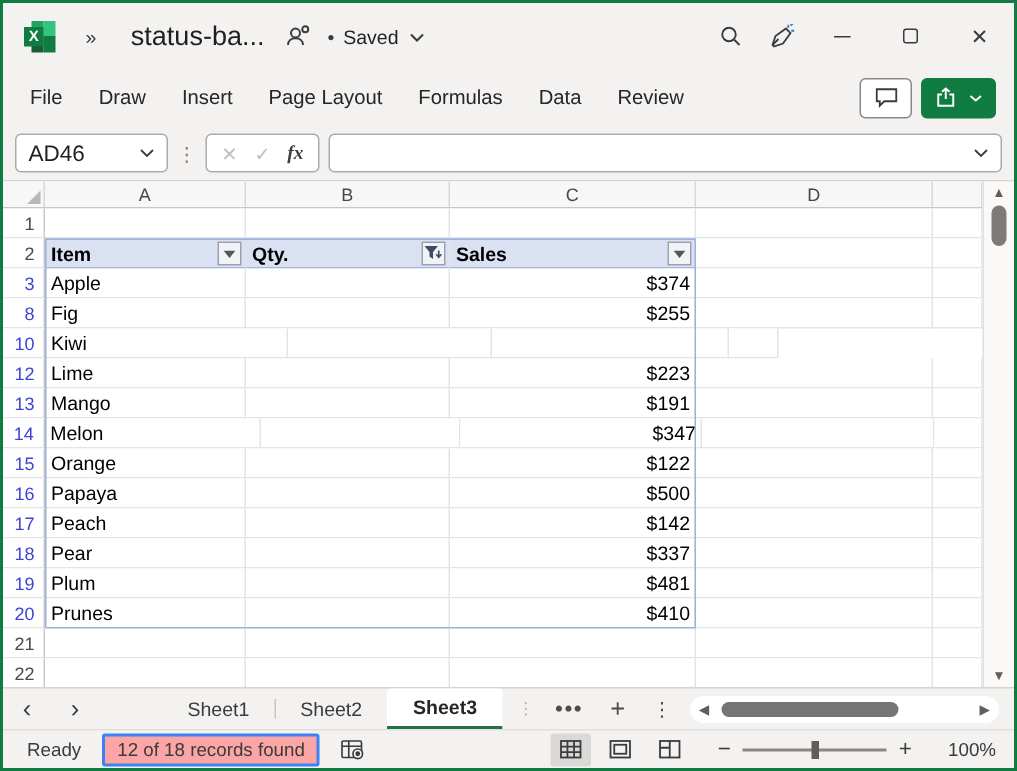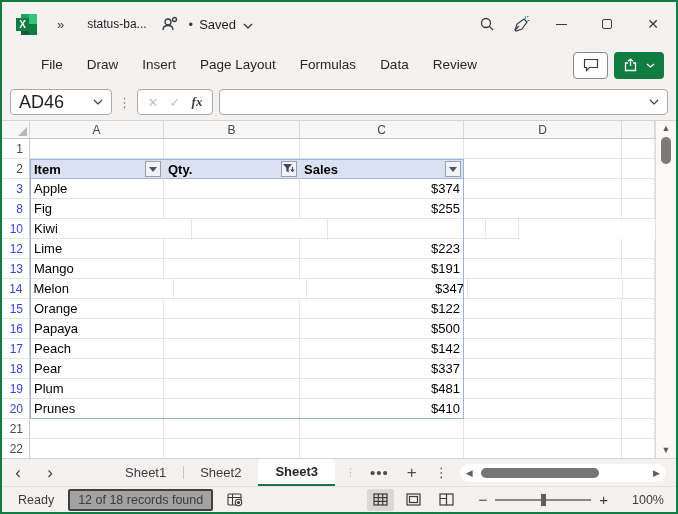--- a/index.html
+++ b/index.html
@@ -17,51 +17,51 @@
     display:flex; align-items:center; background:#F4F2F1; }
   .tb-left { display:flex; align-items:center; gap:0; padding-left:14px; }
   .xl-logo { width:21px; height:21px; position:relative; margin-right:20px; }
   .xl-logo .b1{position:absolute;right:0;top:0;width:8px;height:10px;background:#33C481;}
   .xl-logo .b2{position:absolute;right:8px;top:0;width:8px;height:10px;background:#21A366;}
   .xl-logo .b3{position:absolute;right:0;top:10px;width:8px;height:11px;background:#107C41;}
   .xl-logo .b4{position:absolute;right:8px;top:10px;width:8px;height:11px;background:#185C37;}
   .xl-logo .front { position:absolute; left:0; top:4px; width:13px; height:13px; background:#107C41;
     color:#fff; font-weight:bold; font-size:10px; display:flex; align-items:center; justify-content:center; }
   .tb-chev { color:#3b3b3b; font-size:13px; letter-spacing:-1px; margin-right:24px; }
-  .doc-name { font-size:12px; color:#1f1f1f; margin-right:14px; }
+  .doc-name { font-size:18px; color:#1f1f1f; margin-right:14px; }
   .tb-icon { display:flex; align-items:center; justify-content:center; }
   .saved { font-size:13px; color:#1f1f1f; margin-left:10px; }
   .saved .dot { margin-right:6px; color:#3b3b3b; }
   .chev-down { margin-left:7px; }
   .tb-right { margin-left:auto; display:flex; align-items:center; height:100%; }
   .tb-btn { width:34px; height:34px; display:flex; align-items:center; justify-content:center; }
   .win-btn { width:46px; height:100%; display:flex; align-items:center; justify-content:center; color:#3b3b3b; }
   .min-glyph { width:11px; height:0; border-top:1.6px solid #3b3b3b; display:inline-block; }
   .max-glyph { width:10px; height:10px; border:1.6px solid #3b3b3b; border-radius:2px; display:inline-block; }
   .close-glyph { font-size:14px; color:#3b3b3b; }
   
   .ribbon { position:absolute; top:44px; left:0; right:0; height:38px;
     display:flex; align-items:center; background:#F4F2F1; }
-  .rtab-strip { display:flex; align-items:center; padding-left:27px; height:100%; }
+  .rtab-strip { display:flex; align-items:center; padding-left:6px; height:100%; }
   .rtab { font-size:13.5px; color:#262626; padding:0 11px; height:100%;
     display:flex; align-items:center; cursor:default; }
   .rtab span { padding:6px 1px; border-bottom:2px solid transparent; }
   .rtab.active span { border-bottom-color:#616161; }
   .ribbon-right { margin-left:auto; display:flex; align-items:center; gap:6px; padding-right:12px; }
   .comment-btn { width:35px; height:27px; background:#fff; border:1px solid #8A8886;
     border-radius:4px; display:flex; align-items:center; justify-content:center; }
   .share-btn { height:27px; background:#107C41; border-radius:4px; color:#fff;
     display:flex; align-items:center; padding:0 9px; gap:8px; }
   
   .fbar { position:absolute; top:82px; left:0; right:0; height:37px;
     display:flex; align-items:center; background:#F4F2F1; padding:0 8px;
     border-bottom:1px solid #D6D4D2; }
   .namebox { width:102px; height:26px; background:#fff; border:1px solid #ABABAB;
     border-radius:4px; display:flex; align-items:center; padding:0 8px; }
-  .namebox .nb-text { font-size:18px; color:#1f1f1f; flex:1; }
+  .namebox .nb-text { font-size:15px; color:#1f1f1f; flex:1; }
   .vdots { color:#7a7a7a; font-size:13px; padding:0 6px; }
   .fx-group { height:26px; background:#fff; border:1px solid #ABABAB; border-radius:4px;
     display:flex; align-items:center; padding:0 4px; margin-right:6px; }
   .fx-group .g-btn { width:22px; text-align:center; font-size:13px; }
   .g-cancel, .g-enter { color:#BFBFBF; }
   .g-fx { font-family:"Liberation Serif", serif; font-style:italic; font-weight:bold;
     font-size:14px; color:#3f3f3f; }
   .formula-input { flex:1; height:26px; background:#fff; border:1px solid #ABABAB;
     border-radius:4px; display:flex; align-items:center; padding:0 8px; }
   .formula-input .fi-text { flex:1; font-size:13px; }
@@ -116,22 +116,22 @@
   .t-dots { font-size:13px; margin:0 8px; color:#4f4d4b; }
   .hscroll { flex:1; height:18px; background:#fff; border-radius:9px; margin:0 10px 0 4px;
     display:flex; align-items:center; padding:0 6px; }
   .hscroll .arr { color:#5F5E5C; font-size:9px; }
   .hthumb { width:118px; height:10px; border-radius:5px; background:#767574; margin-left:8px; }
   .hscroll .arr.right { margin-left:auto; }
   
   .statusbar { position:absolute; top:484px; left:0; right:0; height:26px; background:#F4F2F1;
     border-top:1px solid #E1DFDD; display:flex; align-items:center; font-size:12.5px; color:#3b3b3b; }
   .st-ready { margin-left:16px; }
-  .records-box { margin-left:14px; border:2px solid #404040; border-radius:2px;
-    padding:2px 8px; background:#a3a3a3; color:#3b3b3b; }
+  .records-box { margin-left:14px; border:2px solid #3b82f6; border-radius:2px;
+    padding:2px 8px; background:#fca5a5; color:#3b3b3b; }
   .st-macro { margin-left:14px; display:flex; align-items:center; }
   .st-right { margin-left:auto; display:flex; align-items:center; padding-right:12px; }
   .view-btn { width:27px; height:22px; display:flex; align-items:center; justify-content:center;
     border-radius:2px; margin-left:6px; }
   .view-btn.active { background:#DBD9D8; }
   .zoom-minus, .zoom-plus { font-size:15px; color:#3b3b3b; padding:0 8px; }
   .zoom-minus { margin-left:10px; }
   .zoom-track { width:96px; height:2px; background:#8A8886; position:relative; }
   .zoom-thumb { position:absolute; left:46px; top:-5px; width:5px; height:12px; background:#605E5C; }
   .zoom-pct { margin-left:10px; width:38px; text-align:right; }

